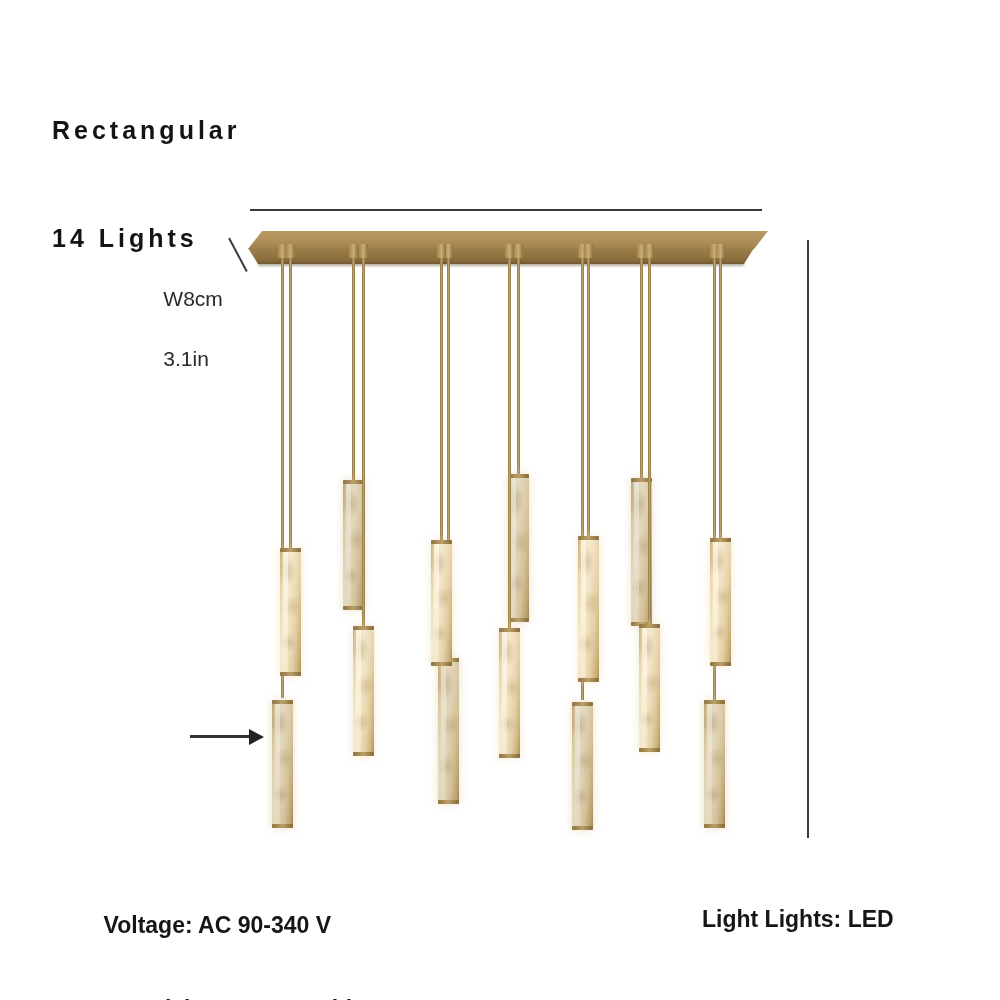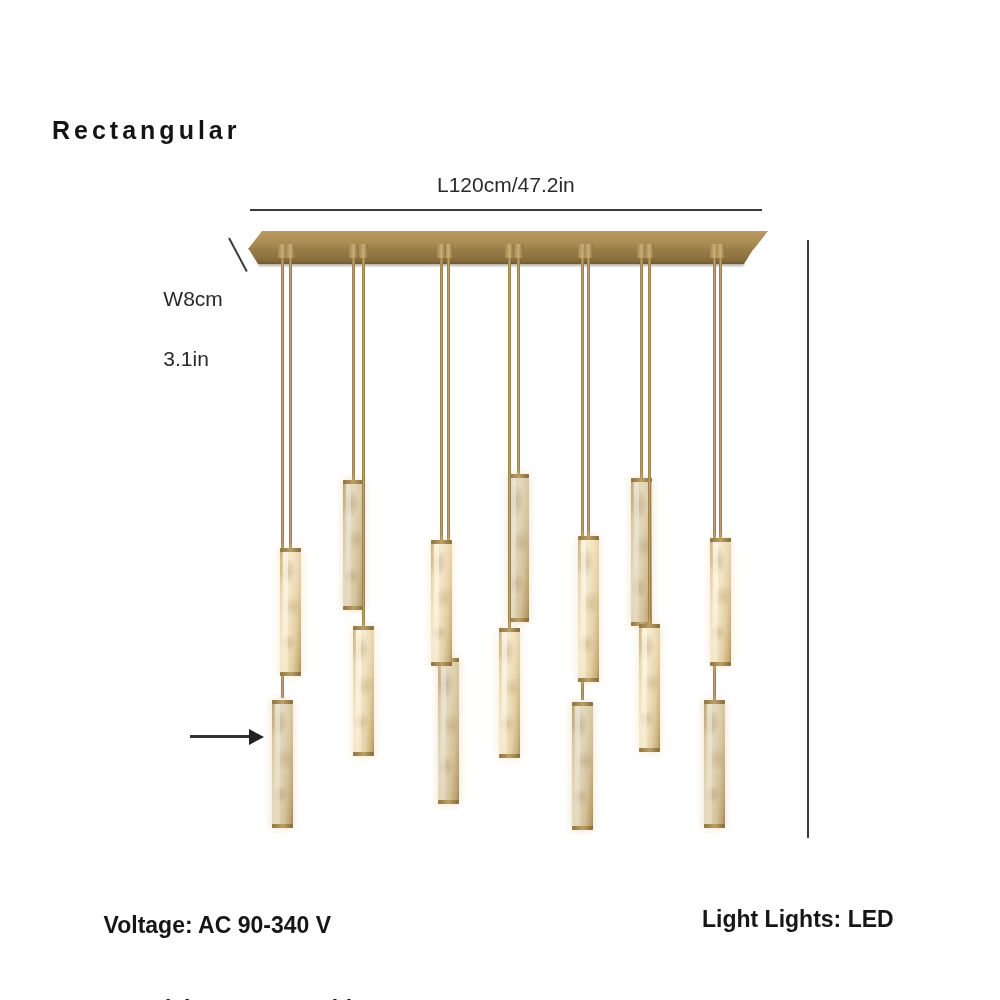--- a/index.html
+++ b/index.html
@@ -122,29 +122,29 @@
   #spec-left{left:78px;top:862px;}
   #spec-right{left:702px;top:898px;}
 </style>
 </head>
 <body>
 
 <div id="stage">
 
   <div class="title-block">
     <span class="title-line">Rectangular</span>
+    <span class="title-line">14 Lights</span>
   </div>
 
   <div class="dimline" id="line-length"></div>
   <div class="dimline" id="line-height"></div>
   <div class="tick" id="tick-height-top"></div>
   <div class="tick" id="tick-height-bot"></div>
   <div id="tick-width"></div>
 
-  <div class="dim-label" id="label-length">L120cm/47.2in</div>
 
   <div class="dim-label" id="label-width">
     <span>W8cm</span><br>
     <span>3.1in</span>
   </div>
 
 
 
   <div id="arrow-shade"></div>
   <div id="arrow-head"></div>

